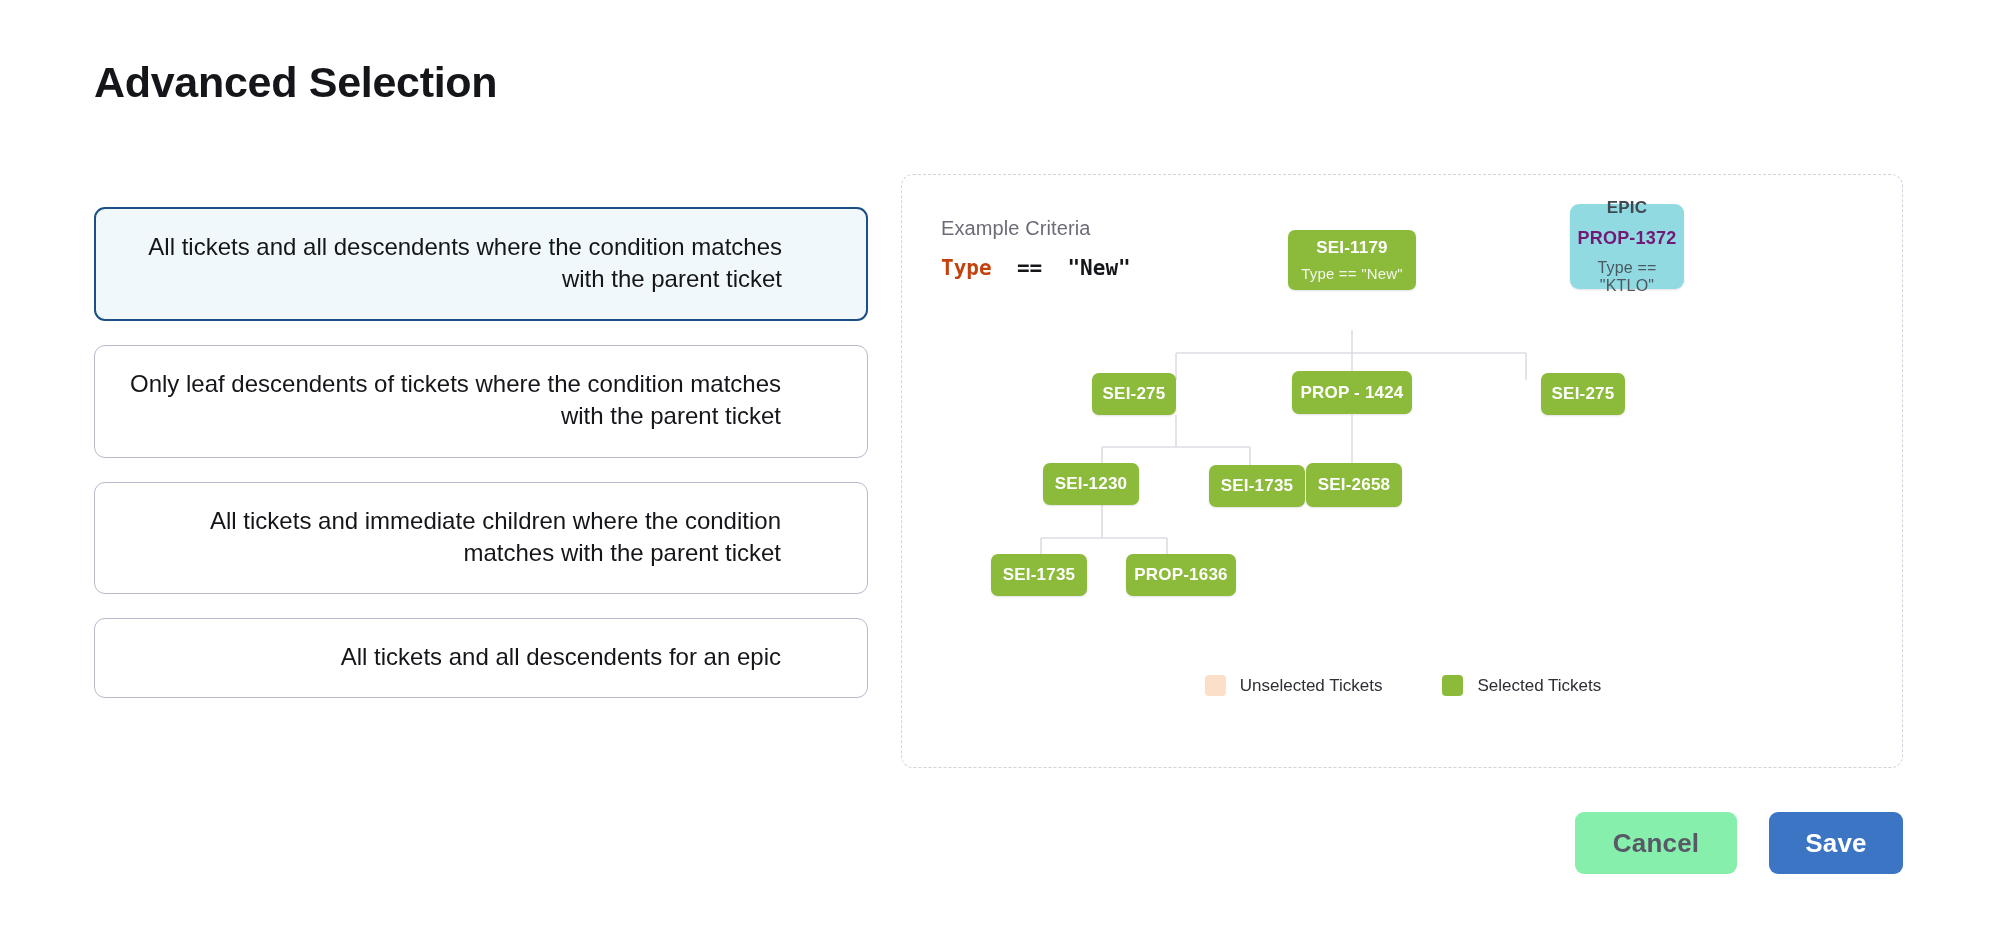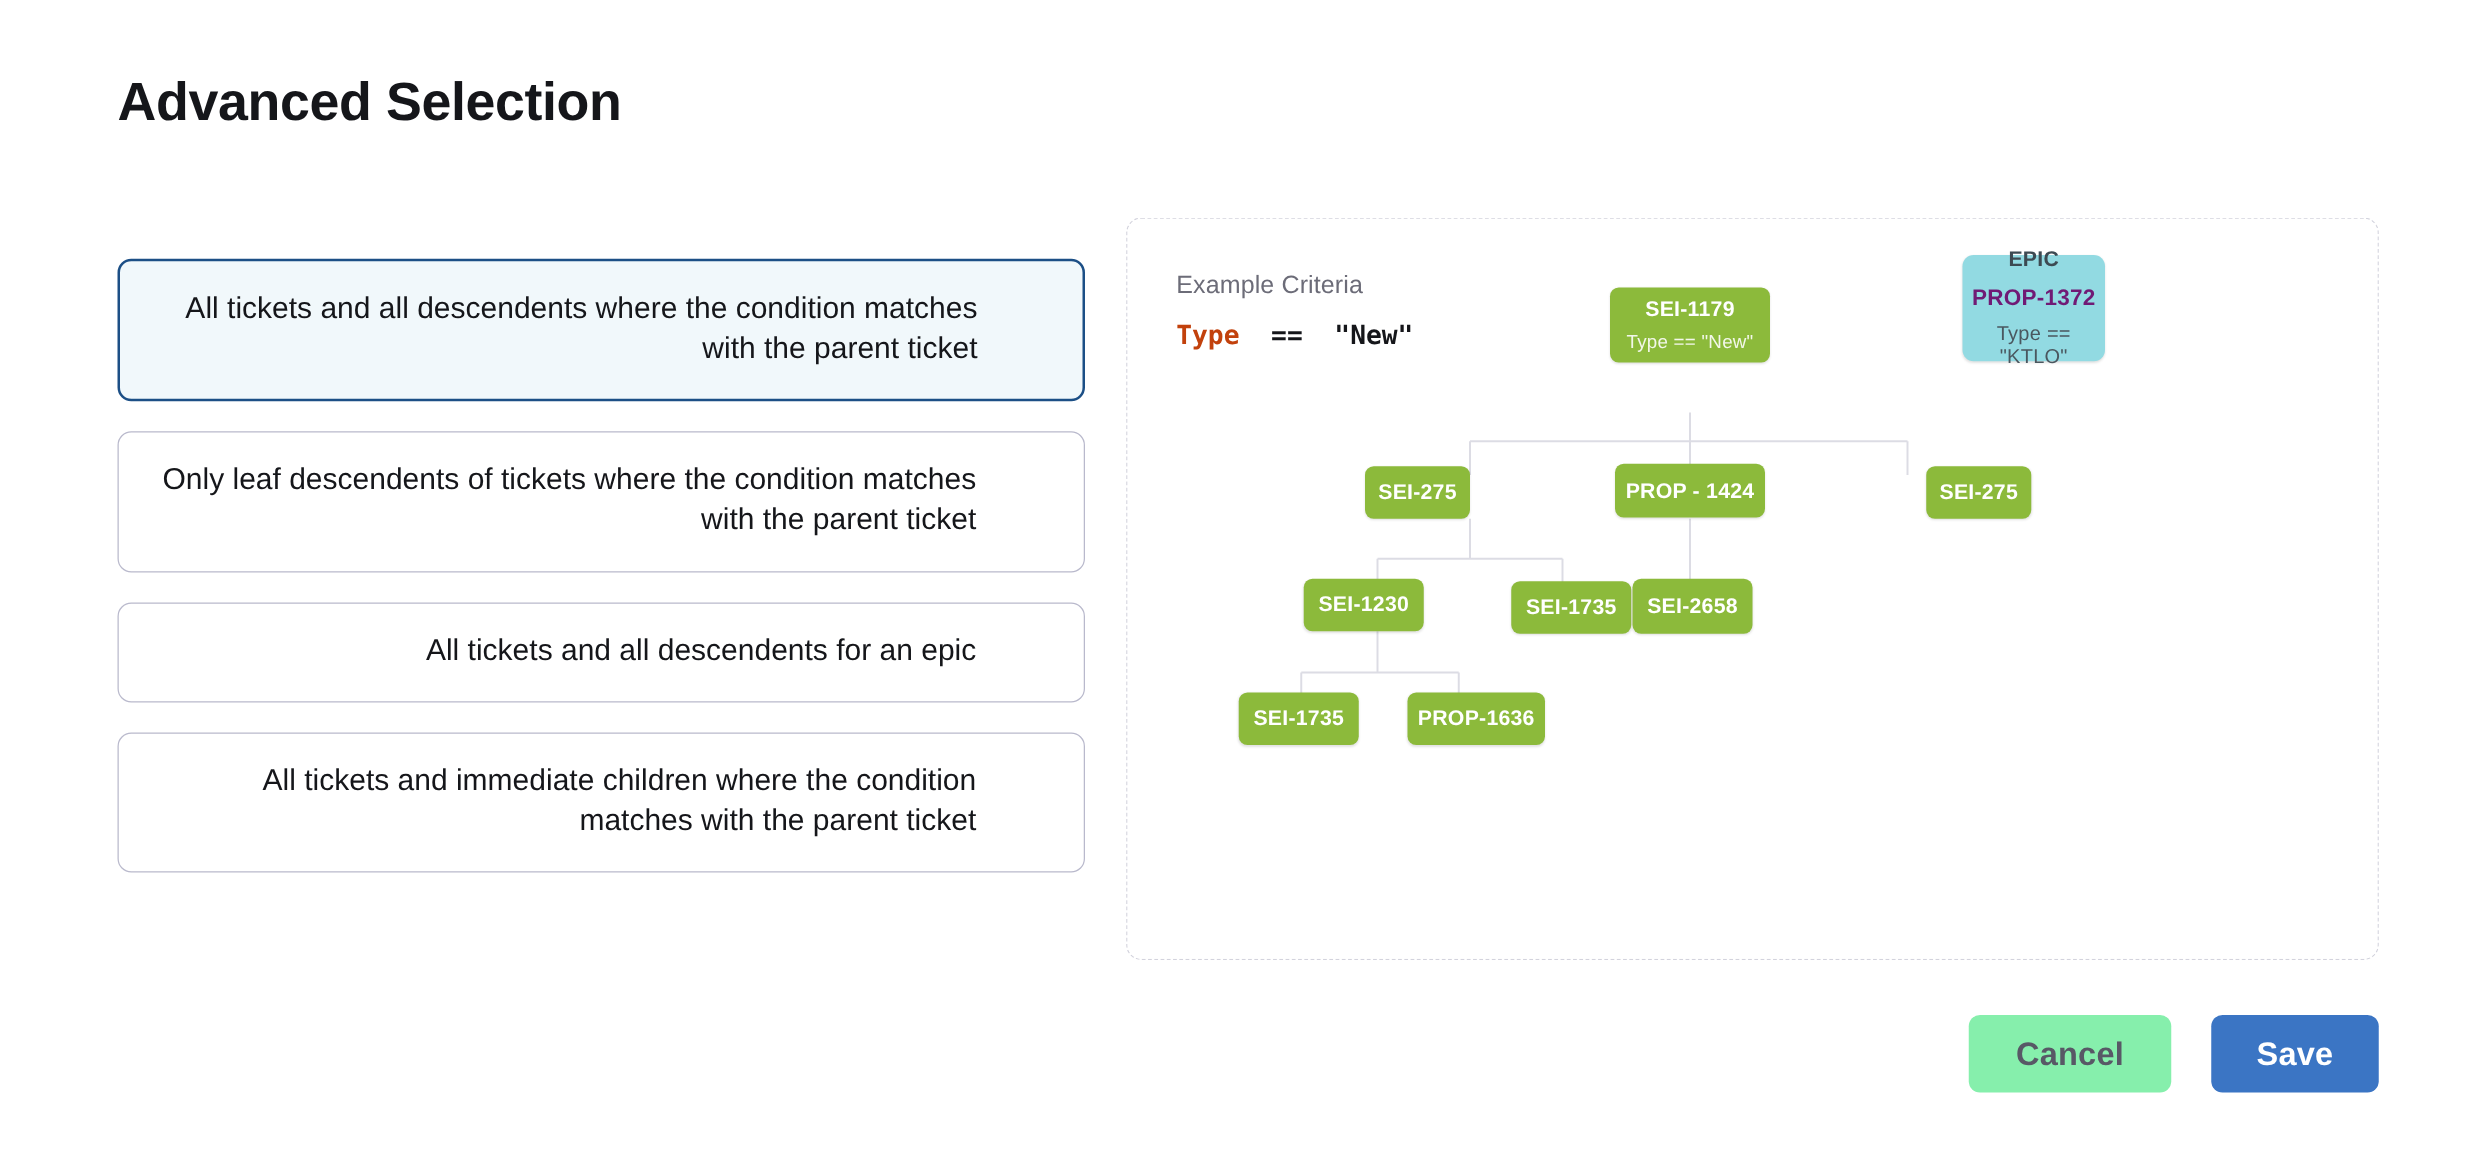--- a/index.html
+++ b/index.html
@@ -217,25 +217,25 @@
 
   <div class="option-card selected">
     <span class="opt-text">All tickets and all descendents where the condition matches with the parent ticket</span>
   </div>
 
   <div class="option-card">
     <span class="opt-text">Only leaf descendents of tickets where the condition matches with the parent ticket</span>
   </div>
 
   <div class="option-card">
+    <span class="opt-text">All tickets and immediate children where the condition matches with the parent ticket</span>
+  </div>
+
+  <div class="option-card">
     <span class="opt-text">All tickets and all descendents for an epic</span>
-  </div>
-
-  <div class="option-card">
-    <span class="opt-text">All tickets and immediate children where the condition matches with the parent ticket</span>
   </div>
 
 </div>
 
 <div class="example-panel">
 
   <div class="criteria-label">Example Criteria</div>
 
   <div class="criteria-expr"><span class="field">Type</span>  <span class="op">==</span>  <span class="val">"New"</span></div>
 
@@ -302,20 +302,30 @@
     </div>
 
     <div class="node" style="left:89px; top:379px; width:96px; height:42px;">
       <span>SEI-1735</span>
     </div>
 
     <div class="node" style="left:224px; top:379px; width:110px; height:42px;">
       <span>PROP-1636</span>
     </div>
 
+    <div class="legend">
+      <div class="legend-item">
+        <span class="swatch unselected"></span>
+        <span>Unselected Tickets</span>
+      </div>
+      <div class="legend-item">
+        <span class="swatch selected"></span>
+        <span>Selected Tickets</span>
+      </div>
+    </div>
 
   </div>
 </div>
 
 <div class="footer">
   <button class="btn cancel">Cancel</button>
   <button class="btn save">Save</button>
 </div>
 
 </body></html>

